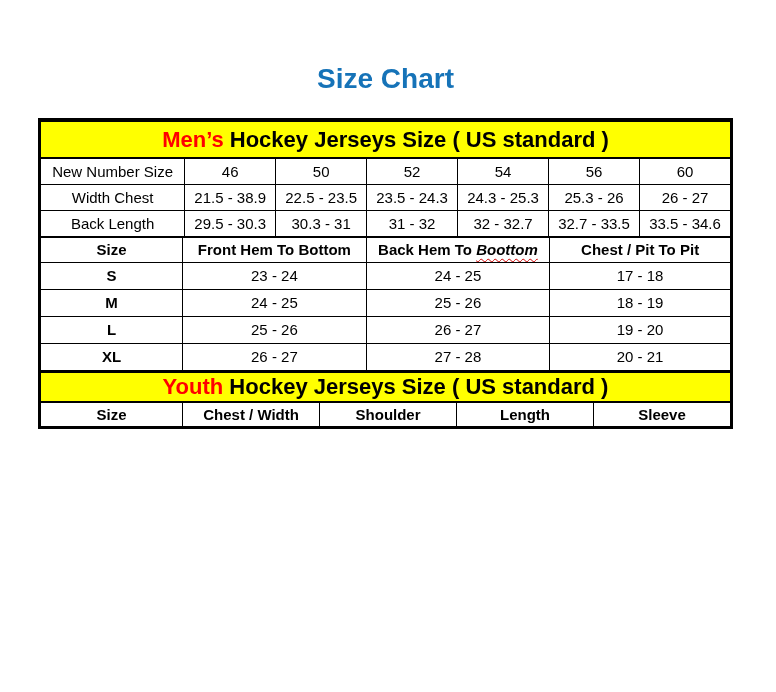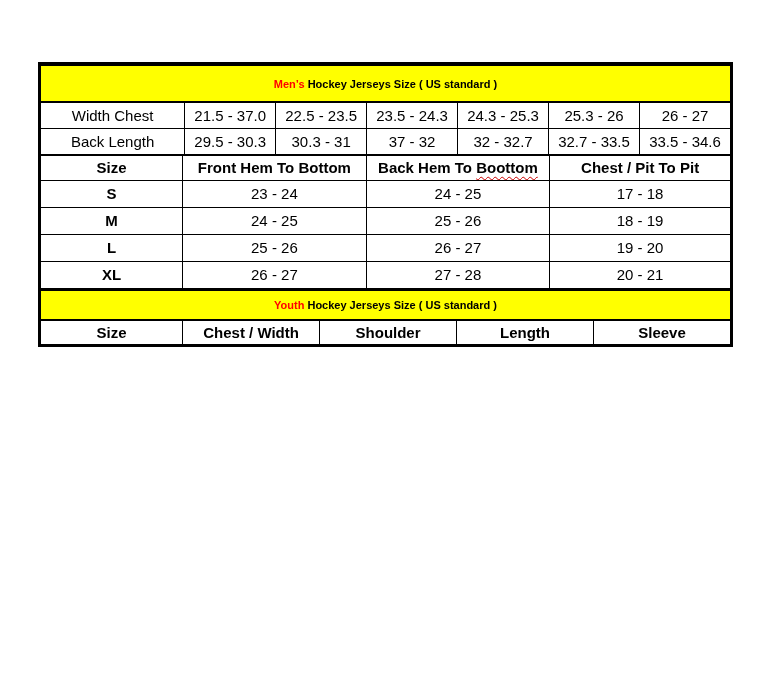--- a/index.html
+++ b/index.html
@@ -20,83 +20,94 @@
     margin:0 0 22px 0;text-align:center;
     color:var(--title-blue);font-size:28px;font-weight:bold;line-height:34px;
   }
   .tables{border:2px solid #000;}
   table{width:100%;border-collapse:collapse;table-layout:fixed;}
   td{
     border:1px solid #000;text-align:center;vertical-align:middle;
     font-size:15px;color:#000;padding:0 2px;white-space:nowrap;overflow:hidden;
   }
   tr.band td{
-    background:var(--band-yellow);height:37px;font-weight:bold;font-size:11px;
+    background:var(--band-yellow);height:37px;font-weight:bold;font-size:22px;
     border-top-width:2px;border-bottom-width:2px;
   }
   tr.band .accent{color:var(--accent-red);}
   tr.head td{font-weight:bold;height:25px;}
   .bold{font-weight:bold;}
   table.mens tr.data td{height:26px;}
   table.womens tr.data td{height:27px;}
   table.youth tr.band td{height:30px;margin-top:13px;}
   table.youth tr.data td{height:29px;}
   .typo{
     text-decoration-line:underline;
     text-decoration-style:wavy;
     text-decoration-color:#cc0000;
     text-decoration-thickness:1px;
     text-underline-offset:3px;
+    font-style:italic;
   }
   
   table.mens col.c-label{width:20.9%;}
   table.mens col.c-val{width:13.1833%;}
   table.womens col.c-label{width:20.6%;}
   table.womens col.c-front{width:26.6%;}
   table.womens col.c-back{width:26.6%;}
   table.womens col.c-chest{width:26.2%;}
   table.youth col.c-label{width:20.6%;}
   table.youth col.c-val{width:19.85%;}
 </style>
 </head>
 <body>
 
 <div class="sheet">
 
+  <h1 class="title">Size Chart</h1>
 
   <div class="tables">
 
     <table class="mens">
       <colgroup>
         <col class="c-label">
           <col class="c-val">
           <col class="c-val">
           <col class="c-val">
         <col class="c-val">
           <col class="c-val">
           <col class="c-val">
       </colgroup>
       <tbody>
           <tr class="band">
         <td colspan="7"><span class="accent">Men’s</span><span> Hockey Jerseys Size ( US standard )</span></td>
       </tr>
       <tr class="data">
+        <td>New Number Size</td>
+        <td>46</td>
+        <td>50</td>
+        <td>52</td>
+        <td>54</td>
+        <td>56</td>
+        <td>60</td>
+      </tr>
+      <tr class="data">
         <td>Width Chest</td>
-        <td>21.5 - 37.0</td>
+        <td>21.5 - 38.9</td>
         <td>22.5 - 23.5</td>
         <td>23.5 - 24.3</td>
         <td>24.3 - 25.3</td>
         <td>25.3 - 26</td>
         <td>26 - 27</td>
       </tr>
       <tr class="data">
         <td>Back Length</td>
         <td>29.5 - 30.3</td>
         <td>30.3 - 31</td>
-        <td>37 - 32</td>
+        <td>31 - 32</td>
         <td>32 - 32.7</td>
         <td>32.7 - 33.5</td>
         <td>33.5 - 34.6</td>
       </tr>
     </tbody>
       </table>
 
     <table class="womens">
       <colgroup>
         <col class="c-label">

